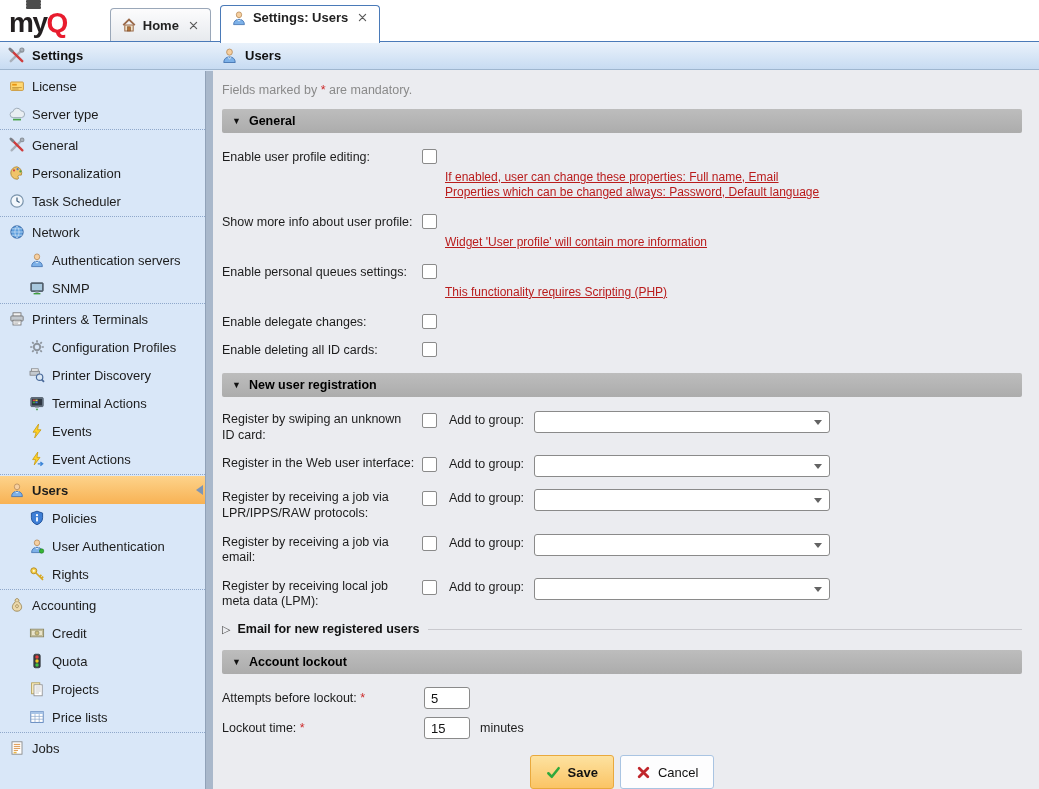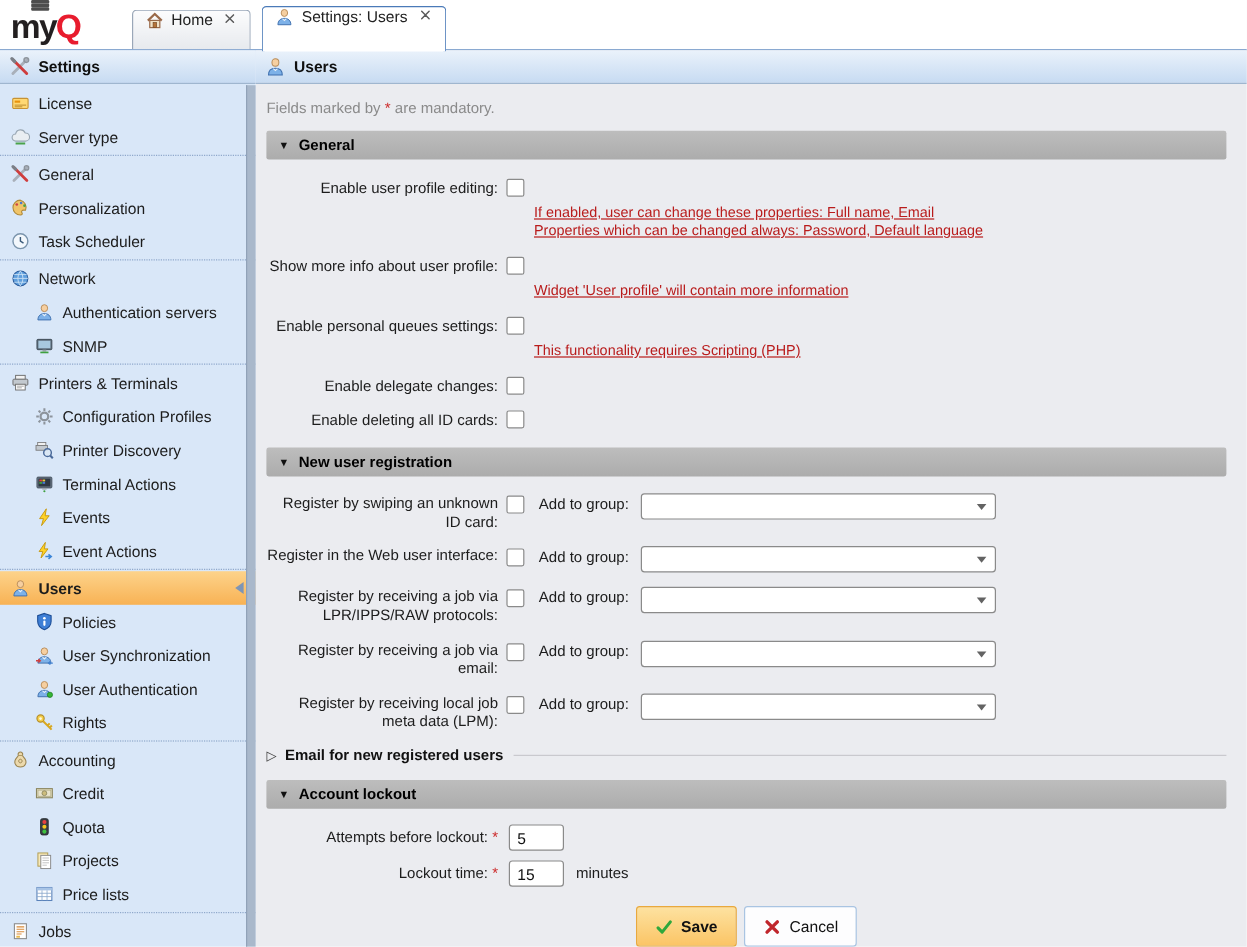--- a/index.html
+++ b/index.html
@@ -11,23 +11,23 @@
   }
   
   .topbar { height:41px; background:#fff; display:flex; align-items:flex-end; position:relative; }
   .topbar-left { display:flex; align-items:center; height:100%; padding-left:9px;flex-direction:column; }
   .hamburger { width:15px; height:13px; display:flex; flex-direction:column; justify-content:space-between; margin-right:9px; cursor:pointer; }
   .hamburger span { height:2.6px; background:#4d4d4d; border-radius:1px; }
   .logo { font-weight:bold; font-size:28px; letter-spacing:-1.5px; line-height:1; padding-bottom:4px; }
   .logo .lg-my { color:#231f20; }
   .logo .lg-q  { color:#e81c2e; }
   .tabs { display:flex; align-items:flex-end; margin-left:43px; height:100%; position:relative; z-index:3; }
-  .tab { display:flex; align-items:flex-start; gap:6px; padding:0 10px; height:33px;
+  .tab { display:flex; align-items:center; gap:6px; padding:0 10px; height:33px;
          border:1px solid #9aa7b8; border-bottom:none; border-radius:4px 4px 0 0;
-         background:linear-gradient(#fcfcfd,#e7eaee); margin-right:9px; font-size:13px; color:#222; cursor:pointer; }
+         background:linear-gradient(#fcfcfd,#e7eaee); margin-right:9px; font-size:13px; color:#222; cursor:pointer;font-weight:bold; }
   .tab.active { height:38px; background:#fff; border-color:#4a7ab8; margin-bottom:-2px; padding-bottom:14px; }
   .tab .icon16 { width:16px; height:16px; }
   .tab .tab-close { width:13px; height:13px; margin-left:2px; cursor:pointer; }
   
   .main-wrap { display:flex; height:748px; border-top:1px solid #4a7ab8; }
   .panel-header { height:28px; display:flex; align-items:center; gap:7px; padding:0 8px;
                   background:linear-gradient(#eaf2fb,#c7dbf2); border-bottom:1px solid #9fb6cf;
                   font-weight:bold; font-size:13px; color:#101010; flex:0 0 auto; }
   .panel-header .icon16 { width:17px; height:17px; }
   
@@ -47,21 +47,21 @@
   .content-inner { padding:0 17px 0 9px; }
   .notice { color:#8a8a8a; padding:13px 0 12px; }
   .red-star { color:#cc2a2a; }
   .section-header { height:24px; background:linear-gradient(#bdbdbd,#acacac); border-radius:2px;
       display:flex; align-items:center; gap:8px; padding:0 10px; font-weight:bold; color:#000; cursor:pointer; }
   .tri { font-size:9px; color:#111; line-height:1; }
   .sec-gap { margin-top:13px; }
   
   .gen-body { padding-top:16px; }
   .form-row { display:flex; align-items:flex-start; }
-  .lbl { width:193px; text-align:right; padding-top:1px; line-height:1.25; }
+  .lbl { width:193px; text-align:left; padding-top:1px; line-height:1.25; }
   .chk { margin-left:7px; appearance:none; -webkit-appearance:none; width:15px; height:15px;
          border:1px solid #8a8a8a; border-radius:2px; background:#fff; cursor:pointer; flex:0 0 auto; margin-top:0; }
   .help { color:#b91c1c; font-size:12px; line-height:15px; margin:3px 0 0 223px;text-decoration:underline; }
   .mb14 { margin-bottom:14px; } .mb10 { margin-bottom:10px; }
   
   .reg-body { padding-top:14px; }
   .reg-row { display:flex; align-items:flex-start; margin-bottom:12px; }
   .reg-row .chk { margin-top:2px; }
   .atg { margin-left:9px; padding-top:2px; white-space:nowrap; }
   .select { margin-left:10px; width:296px; height:22px; background:#fff; border:1px solid #8a8a8a;
@@ -268,30 +268,20 @@
           <span>Users</span>
           <span class="sel-arrow"></span>
         </div>
       <div class="nav-item indent">
           <span class="icon16"><svg viewBox="0 0 16 16" width="100%" height="100%">
               <path d="M8 1.2l5.6 1.9v4.6c0 3.6-2.4 5.8-5.6 7-3.2-1.2-5.6-3.4-5.6-7V3.1z" fill="#3e7fd6" stroke="#1d4e96" stroke-width="0.9"></path>
               <circle cx="8" cy="5.2" r="1.1" fill="#fff"></circle>
               <rect x="7.1" y="7" width="1.8" height="4.6" rx="0.9" fill="#fff"></rect>
             </svg></span>
           <span>Policies</span>
-        </div>
-      <div class="nav-item indent">
-          <span class="icon16"><svg viewBox="0 0 16 16" width="100%" height="100%">
-              <ellipse cx="8" cy="4.8" rx="2.7" ry="2.9" fill="#f6cfa0" stroke="#b98d5a" stroke-width="0.8"></ellipse>
-              <path d="M2.6 14.6c0-3.5 2.4-5.3 5.4-5.3s5.4 1.8 5.4 5.3z" fill="#7db1e8" stroke="#3e6fae" stroke-width="0.8"></path>
-              <path d="M6.4 9.6L8 11.1l1.6-1.5" fill="none" stroke="#e8f0f8" stroke-width="0.9"></path>
-              <path d="M1 12.6h3.4M3 11.2l1.6 1.4L3 14" fill="none" stroke="#d04040" stroke-width="1.1"></path>
-              <path d="M15 14.6h-3.4M13 13.2l-1.6 1.4 1.6 1.4" fill="none" stroke="#4080d0" stroke-width="1.1"></path>
-            </svg></span>
-          <span>User Synchronization</span>
         </div>
       <div class="nav-item indent">
           <span class="icon16"><svg viewBox="0 0 16 16" width="100%" height="100%">
               <ellipse cx="8" cy="4.8" rx="2.7" ry="2.9" fill="#f6cfa0" stroke="#b98d5a" stroke-width="0.8"></ellipse>
               <path d="M2.6 14.6c0-3.5 2.4-5.3 5.4-5.3s5.4 1.8 5.4 5.3z" fill="#7db1e8" stroke="#3e6fae" stroke-width="0.8"></path>
               <path d="M6.4 9.6L8 11.1l1.6-1.5" fill="none" stroke="#e8f0f8" stroke-width="0.9"></path>
               <circle cx="12.6" cy="13" r="2.2" fill="#35b535" stroke="#1e7a1e" stroke-width="0.6"></circle>
             </svg></span>
           <span>User Authentication</span>
         </div>

